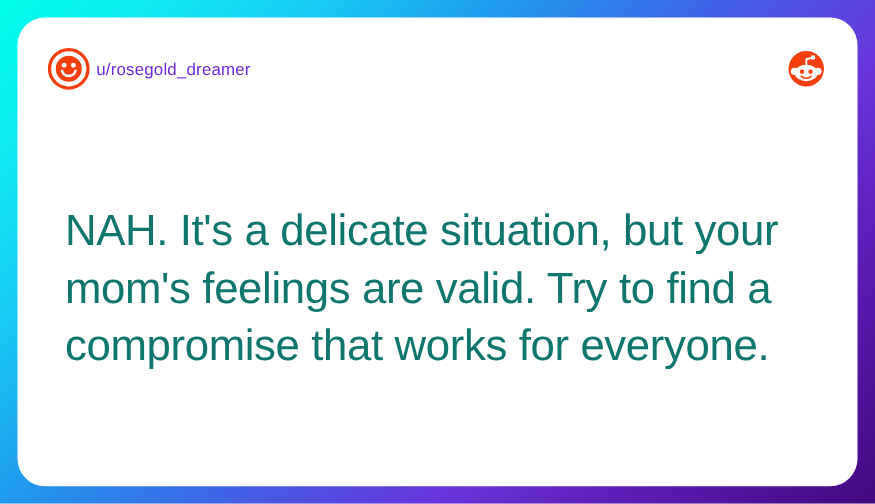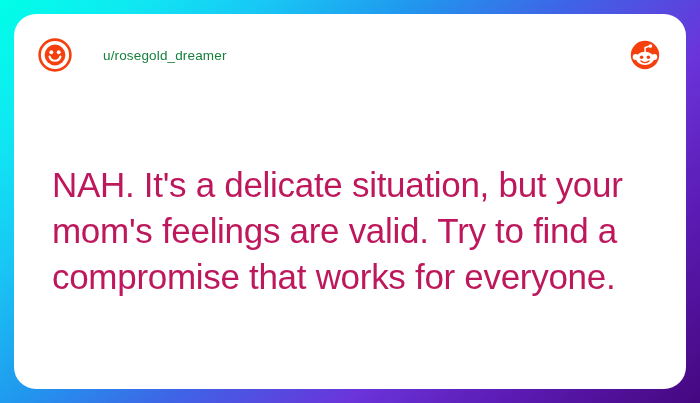--- a/index.html
+++ b/index.html
@@ -58,25 +58,25 @@
   }
 
   .avatar {
     width: 34px;
     height: 34px;
     flex: 0 0 34px;
     display: block;
   }
 
   .username {
-    margin-left: 31px;
+    margin-left: 5px;
     font-family: "Liberation Sans", sans-serif;
     font-size: 13.5px;
     font-weight: 400;
-    color: #15803d;
+    color: #6d28d9;
     letter-spacing: 0.15px;
     white-space: nowrap;
   }
 
   .spacer {
     flex: 1 1 auto;
   }
 
   .brand-logo {
     width: 30px;
@@ -88,21 +88,21 @@
   
   .body-text {
     position: absolute;
     left: 38px;
     right: 34px;
     top: 148px;
     font-family: "Liberation Sans", sans-serif;
     font-size: 35px;
     line-height: 46px;
     font-weight: 400;
-    color: #be185d;
+    color: #0f766e;
     letter-spacing: -0.3px;
     white-space: pre-wrap;
   }
 </style>
 </head>
 <body>
 
 <div id="backdrop">
 
   <div id="card">

